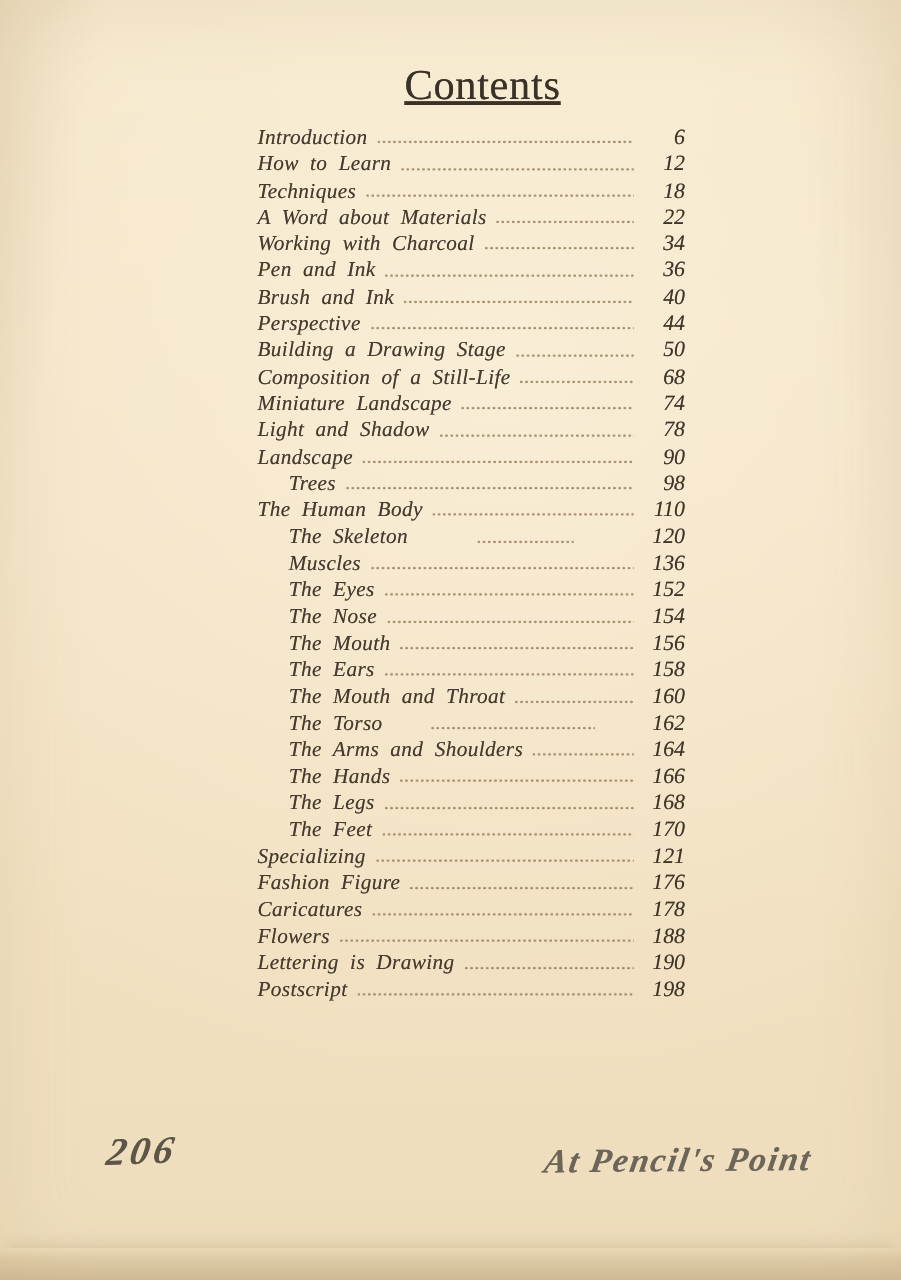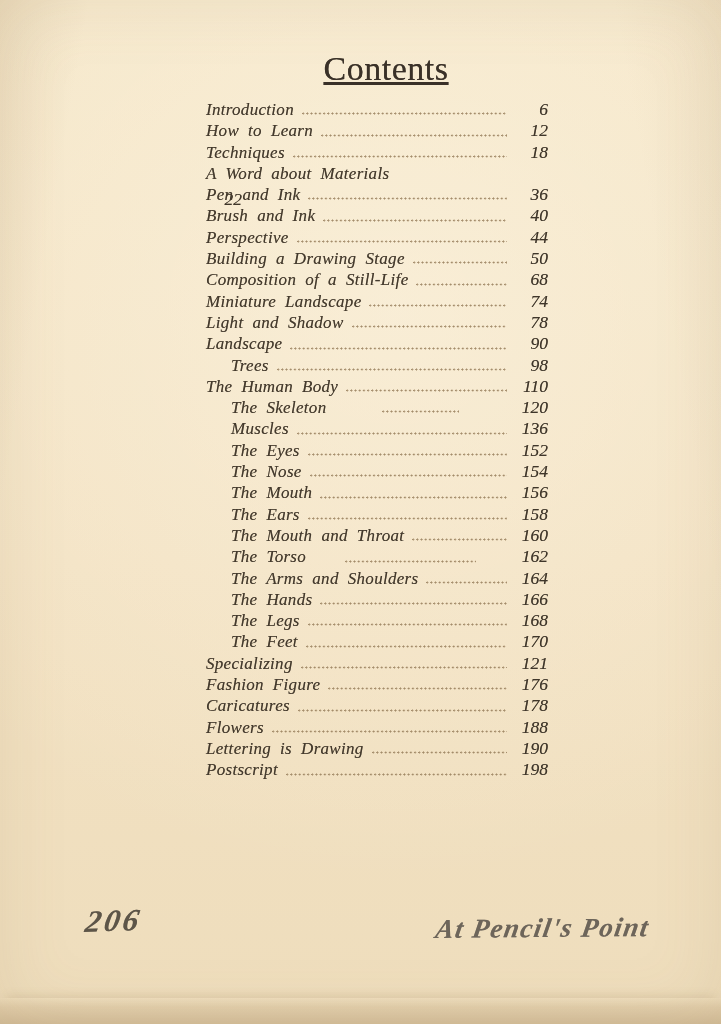--- a/index.html
+++ b/index.html
@@ -98,27 +98,32 @@
     <span class="leader"></span>
     <span class="toc-page">12</span>
   </div>
 
   <div class="toc-row" style="padding-left: 0px;">
     <span class="toc-label">Techniques</span>
     <span class="leader"></span>
     <span class="toc-page">18</span>
   </div>
 
-  <div class="toc-row" style="padding-left: 0px; flex-direction: column;">
+  <div class="toc-row" style="padding-left: 0px;">
     <span class="toc-label">A Word about Materials</span>
     <span class="leader"></span>
     <span class="toc-page">22</span>
   </div>
 
 
+  <div class="toc-row" style="padding-left: 0px;">
+    <span class="toc-label">Working with Charcoal</span>
+    <span class="leader"></span>
+    <span class="toc-page">34</span>
+  </div>
 
   <div class="toc-row" style="padding-left: 0px;">
     <span class="toc-label">Pen and Ink</span>
     <span class="leader"></span>
     <span class="toc-page">36</span>
   </div>
 
   <div class="toc-row" style="padding-left: 0px;">
     <span class="toc-label">Brush and Ink</span>
     <span class="leader"></span>

